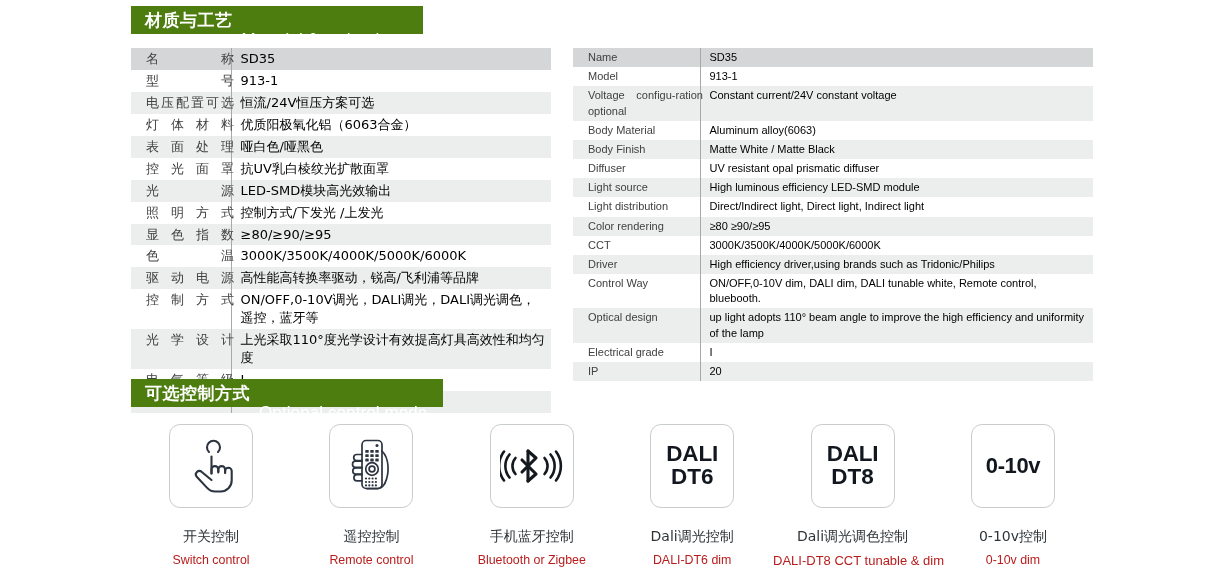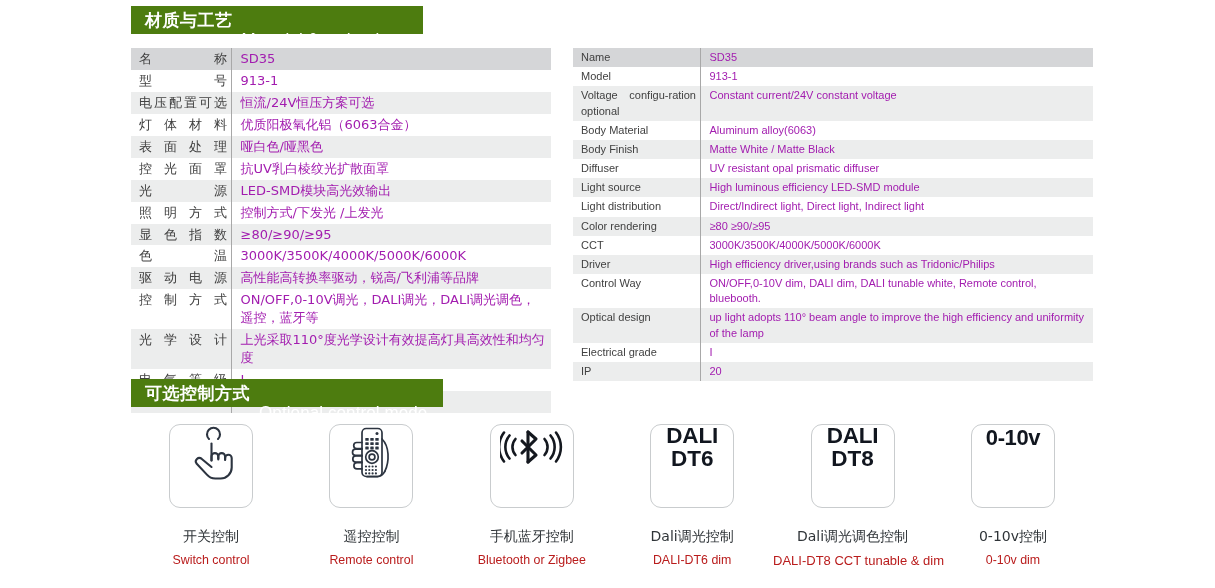--- a/index.html
+++ b/index.html
@@ -50,25 +50,25 @@
   }
   .spec-table tr { vertical-align: top; }
   .spec-table td {
     padding: 2px 0 2px 0;
     line-height: 1.38;
   }
   .spec-table tr.stripe td { background: #eceded; }
   .spec-table tr.stripe-dark td { background: #d5d6d8; }
   .spec-table td.k {
     color: #414141;
-    padding-left: 8px;
+    padding-left: 15px;
     padding-right: 6px;
   }
   .spec-table td.v {
-    color: #a21caf;
+    color: #000000;
     padding-left: 9px;
     padding-right: 6px;
     border-left: 1px solid #a8a8a8;
   }
 
   
   #table-cn { left: 131px; top: 48px; width: 420px; }
   #table-cn td { font-size: 13px; }
   #table-cn td.k {
     width: 100px;
@@ -112,21 +112,21 @@
     flex-direction: column;
     align-items: center;
   }
   .card-icon {
     width: 84px;
     height: 84px;
     border: 1.3px solid #c9ccce;
     border-radius: 11px;
     background: #ffffff;
     display: flex;
-    align-items: flex-start;
+    align-items: center;
     justify-content: center;
     color: #2c3440;
   }
   .card-icon svg { display: block; }
   .card-icon .dali {
     font-family: "Liberation Sans", sans-serif;
     font-weight: 700;
     color: #11161f;
     text-align: center;
     line-height: 1.02;

